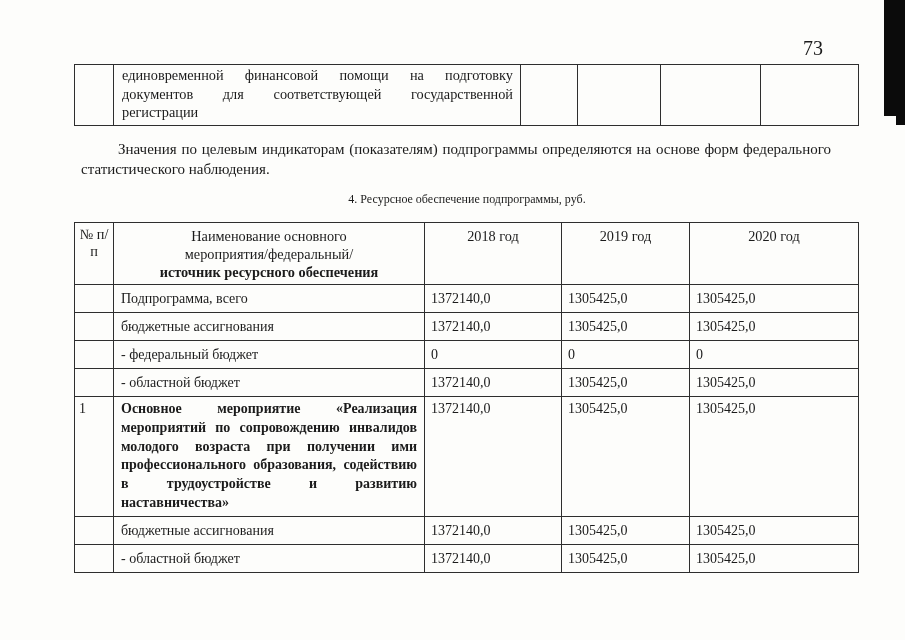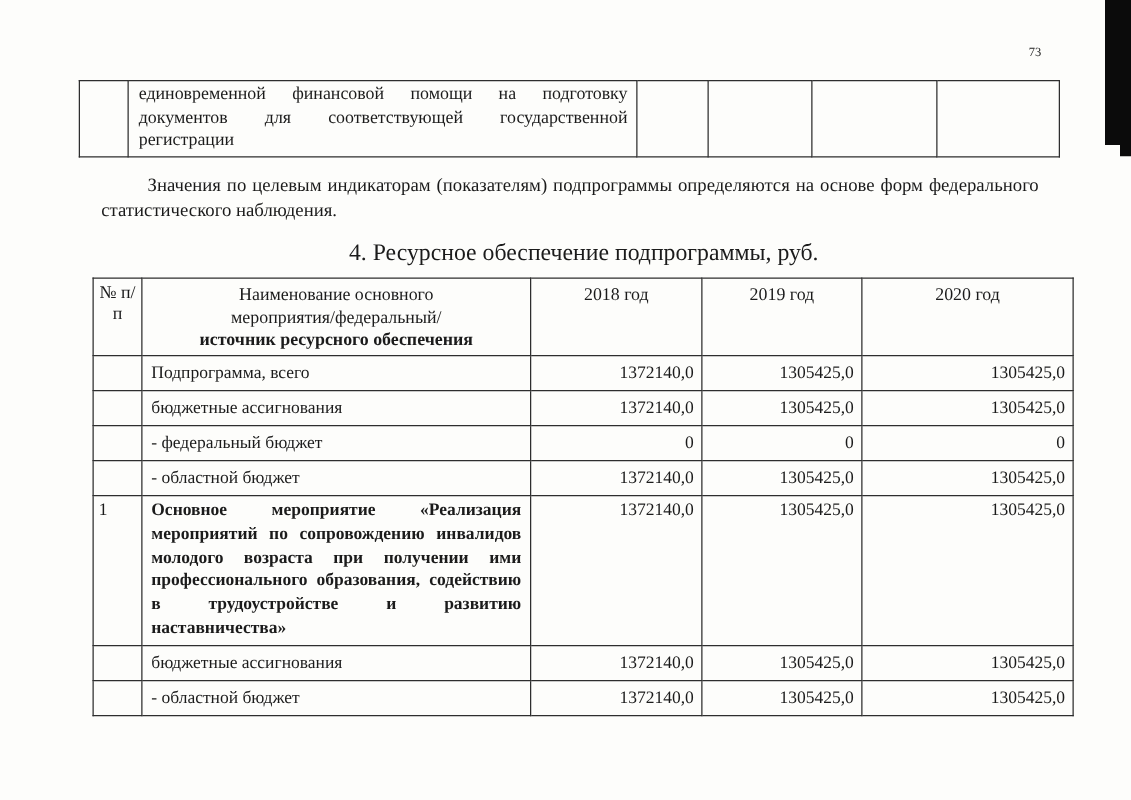--- a/index.html
+++ b/index.html
@@ -7,45 +7,45 @@
   .page {
     position:relative;
     width:905px; height:640px;
     background:#fdfdfb;
     font-family:"Liberation Serif", serif;
     color:#1b1b1b;
     overflow:hidden;
   }
   .scan-bar  { position:absolute; top:0; right:0; width:21px; height:116px; background:#0b0b0b; }
   .scan-tail { position:absolute; top:116px; right:0; width:9px; height:9px; background:#0b0b0b; }
-  .page-number { position:absolute; top:37px; right:72px; font-size:10px;text-align:center; }
+  .page-number { position:absolute; top:37px; right:82px; font-size:20px;text-align:center; }
 
   table { border-collapse:collapse; table-layout:fixed; }
   td, th { border:1px solid #2e2e2e; font-size:14px; font-weight:normal; }
 
   
-  .cont-table { position:absolute; top:64px; left:63px; width:784px;font-family:Liberation Serif, serif; }
+  .cont-table { position:absolute; top:64px; left:74px; width:784px;font-family:Liberation Serif, serif; }
   .cont-table td { height:61px; vertical-align:top; }
   .cont-table .ct-text { text-align:justify; padding:1px 7px 2px 8px; line-height:18.5px; font-size:14.3px; }
 
   .body-par {
     position:absolute; top:140px; left:81px; width:750px;
     font-size:15px; line-height:19.5px; text-align:justify; text-indent:37px;
   }
 
-  .section-title { position:absolute; top:192px; left:28px; width:878px; text-align:center; font-size:19px; }
+  .section-title { position:absolute; top:192px; left:28px; width:878px; text-align:center; font-size:12px; }
 
   
   .res-table { position:absolute; top:222px; left:74px; width:784px;padding-left:42px; }
   .res-table th { vertical-align:top; text-align:center; padding:4px 4px 3px; line-height:18px; font-size:14.3px; }
   .res-table th.h-num { padding-top:3px; line-height:17px; }
   .res-table td { padding:4px 6px 3px; line-height:18.5px; vertical-align:top; }
   .res-table td.c-num  { text-align:left; padding-left:4px; }
   .res-table td.c-name { text-align:left; padding-left:7px; padding-right:7px; }
-  .res-table td.c-val  { text-align:right;margin-top:44px; }
+  .res-table td.c-val  { text-align:left;margin-top:44px; }
   .res-table tr.simple td { height:28px; padding-top:5px; }
   .res-table tr.tall td   { height:103px; padding-top:3px; }
   .res-table tr.tall .c-name { text-align:justify; line-height:18.8px;font-weight:bold; }
   .hdr-line { display:block; }
   .hdr-bold { font-weight:bold; }
 </style>
 </head>
 <body>
 
 <div class="page">

